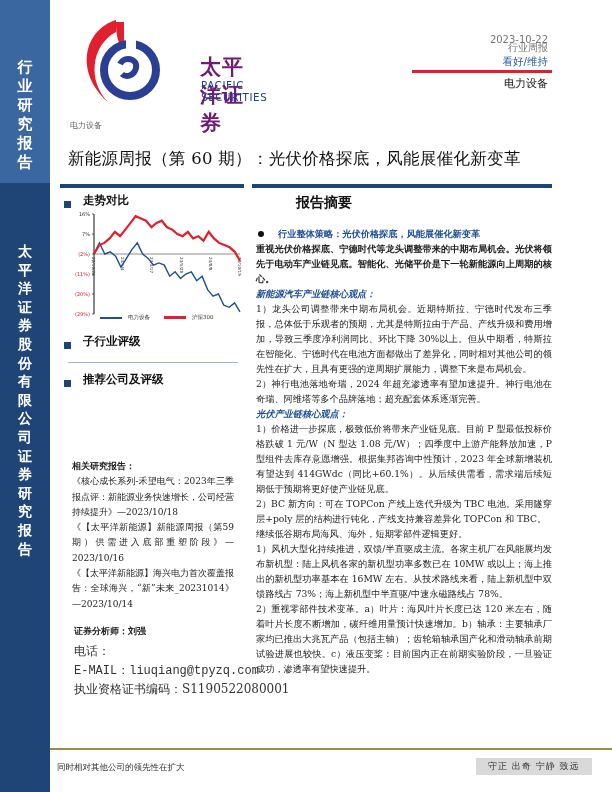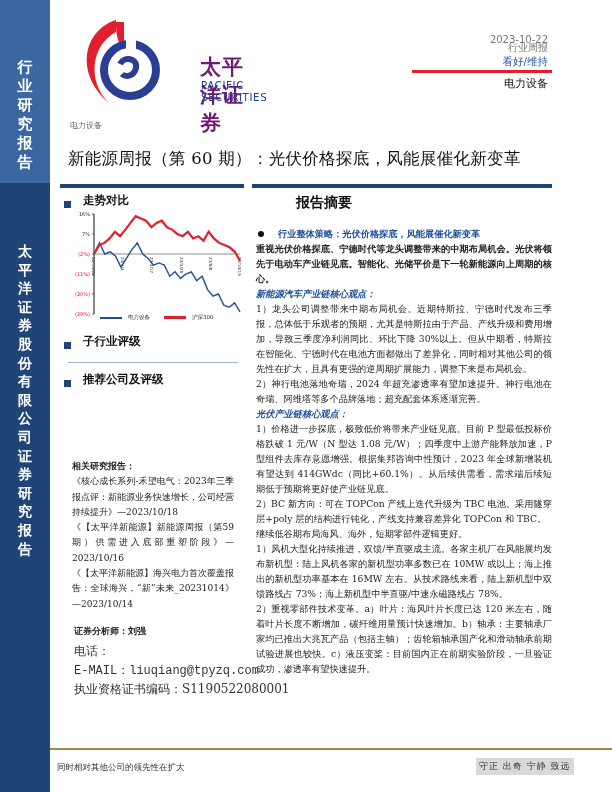--- a/index.html
+++ b/index.html
@@ -52,21 +52,21 @@
   .summary-title { position:absolute; left:256px; top:194px; font-size:14px; font-weight:bold; color:#111;margin-left:40px; }
   .summary { position:absolute; left:256px; top:226px; width:296px; font-size:9.2px; line-height:15px; color:#222; }
   .summary p { text-align:justify; }
   .bullet-h { color:#1f4f96; font-weight:bold; display:flex; align-items:center; }
   .bullet-h .dot { display:inline-block; width:6px; height:6px; border-radius:50%; background:#111; margin:0 14px 0 2px; }
   .bold { font-weight:bold; }
   .sub-h { color:#1f4f96; font-weight:bold; font-style:italic; }
 
   .foot-line { position:absolute; left:50px; top:748px; width:562px; height:2px; background:#9c8a4f; }
   .foot-left { position:absolute; left:57px; top:762px; font-size:8.5px; color:#333; }
-  .foot-right { position:absolute; left:476px; top:758px; font-size:9px; color:#333; background:#d9d9d9; padding:2px 3px; letter-spacing:1px; }
+  .foot-right { position:absolute; left:476px; top:758px; font-size:9px; color:#333; background:#d9d9d9; padding:2px 12px; letter-spacing:1px; }
 </style>
 </head>
 <body>
 
 <div class="sidebar-top"></div>
 <div class="sidebar-bottom"></div>
 <div class="vtext vt1" id="vt1">
     <span>行</span>
     <span>业</span>
     <span>研</span>

